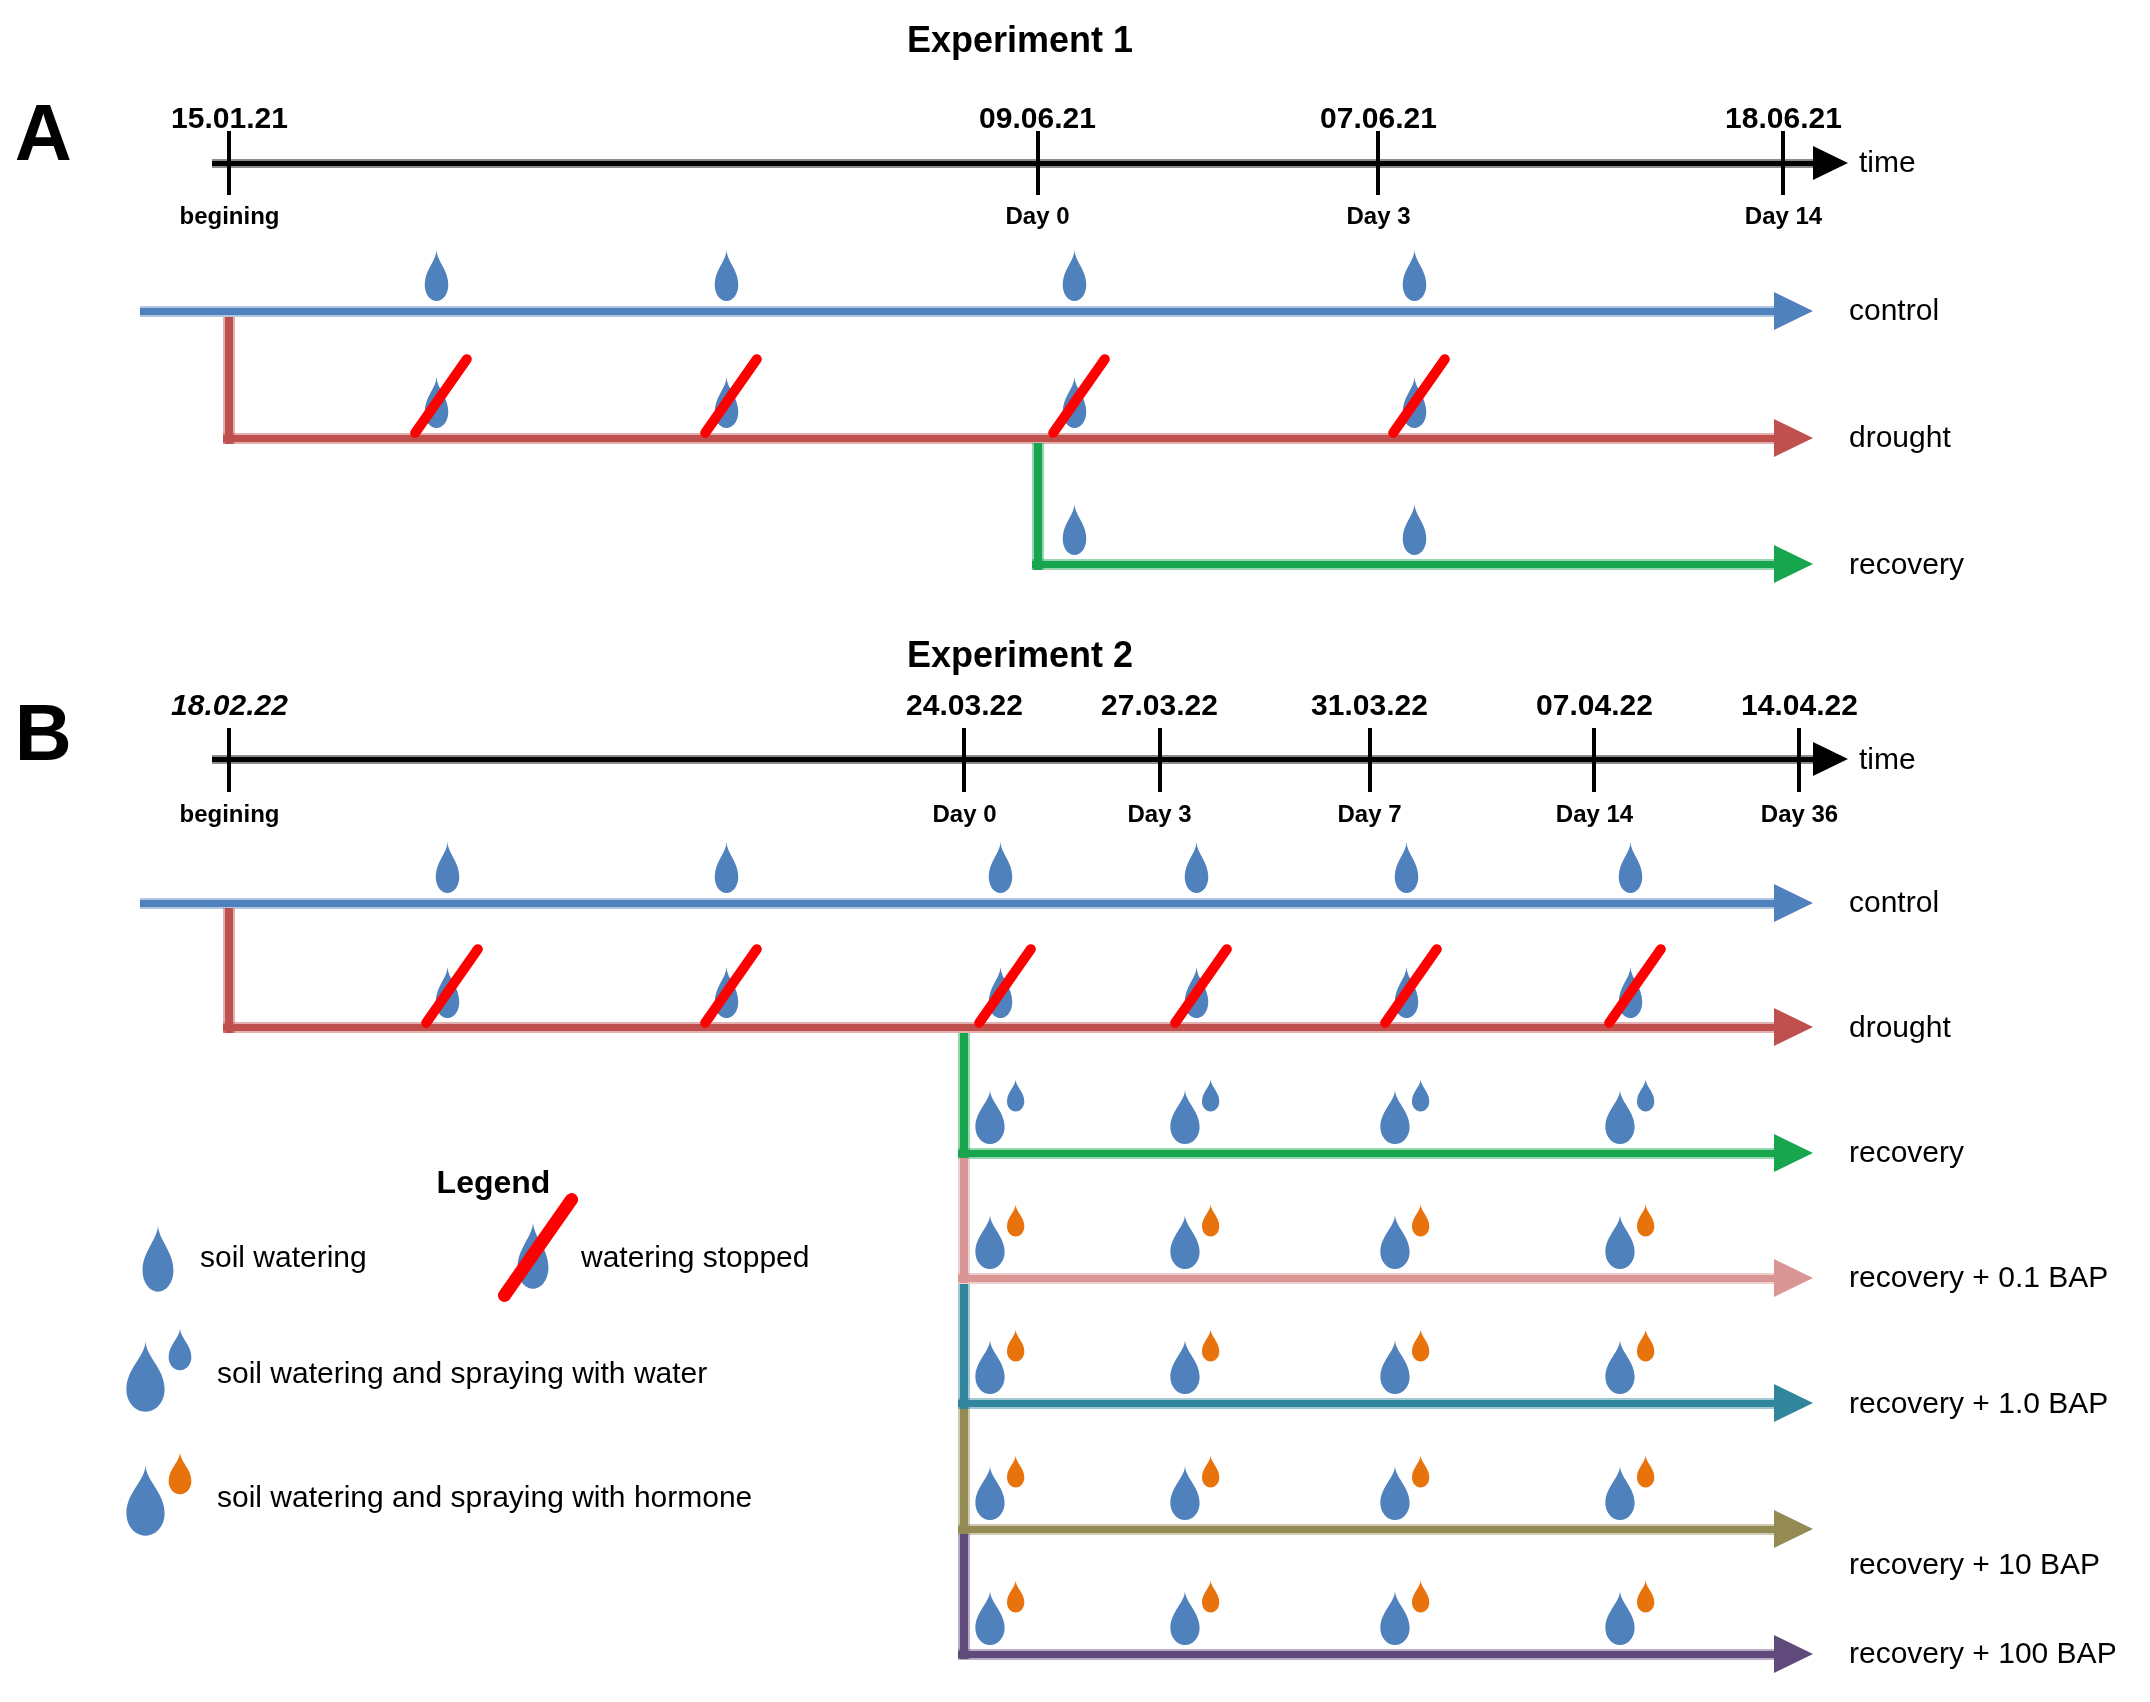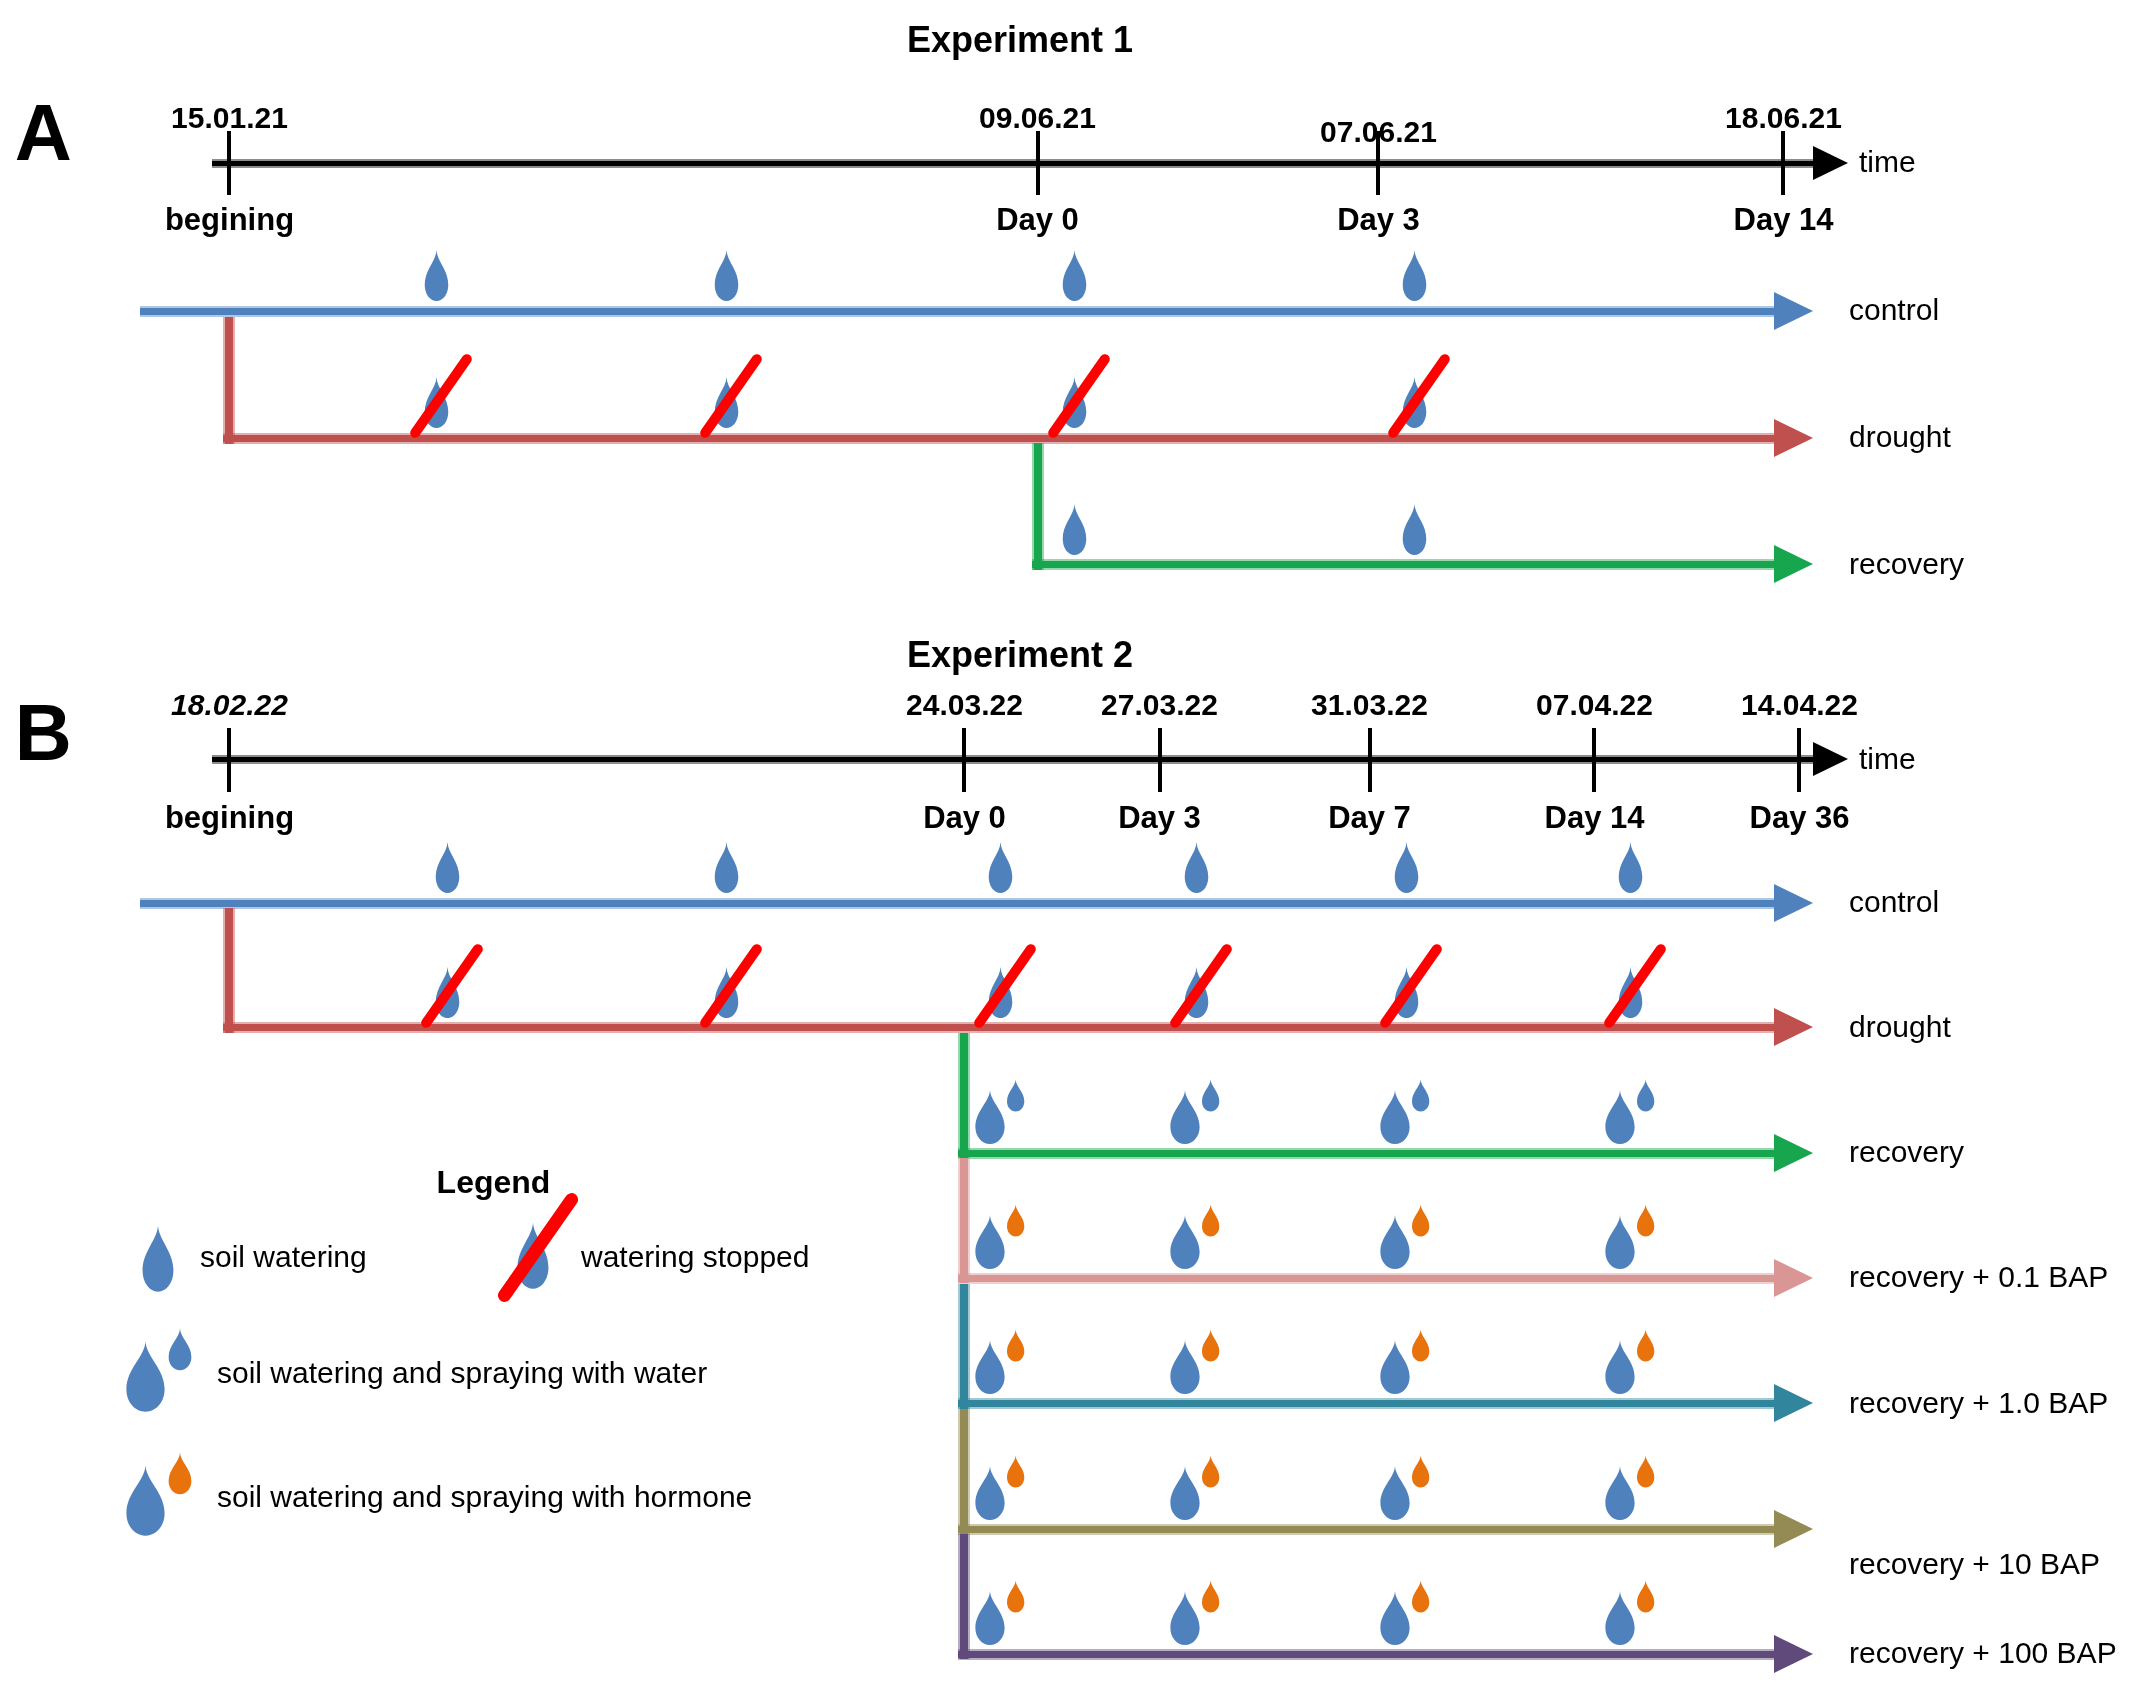--- a/index.html
+++ b/index.html
@@ -25,42 +25,42 @@
   #p0-letter{left:14.7px;top:93px;}
   #p1-letter{left:14.7px;top:693px;}
   #p0-title{left:720px;top:18.7px;}
   #p1-title{left:720px;top:634px;}
   .legend-title{
     position:absolute;left:360px;top:1164px;
     width:267px;text-align:center;
     font-size:32px;font-weight:700;
   }
   .date-label{font-size:30px;font-weight:700;text-align:center;}
-  .day-label{font-size:31px;font-weight:700;text-align:center;}
+  .day-label{font-size:24px;font-weight:700;text-align:center;}
   .row-label,.time-label,.legend-text{font-size:30px;font-weight:400;white-space:nowrap;}
 </style>
 </head>
 <body>
 
 <div id="figure">
   <section class="abs">
     <div class="panel-letter" id="p0-letter">A</div>
     <div class="panel-title" id="p0-title">Experiment 1</div>
     <div id="p0-dyn">
         <div style="position: absolute; left: 212px; top: 159px; width: 1601px; height: 9.3px; background: linear-gradient(rgba(0, 0, 0, 0.45) 0px, rgba(0, 0, 0, 0.45) 18%, rgb(0, 0, 0) 18%, rgb(0, 0, 0) 82%, rgba(0, 0, 0, 0.45) 82%, rgba(0, 0, 0, 0.45) 100%);"></div>
         <div style="position: absolute; left: 1813px; top: 146px; width: 0px; height: 0px; border-top: 17.3px solid transparent; border-bottom: 17.3px solid transparent; border-left: 35px solid rgb(0, 0, 0);"></div>
         <div class="time-label" style="position: absolute; left: 1859px; top: 145px;">time</div>
         <div style="position: absolute; left: 227px; top: 131px; width: 4px; height: 64px; background: rgb(0, 0, 0);"></div>
         <div class="date-label" style="position: absolute; left: 116px; top: 101px; width: 227px;">15.01.21</div>
         <div class="day-label" style="position: absolute; left: 116px; top: 202px; width: 227px;">begining</div>
         <div style="position: absolute; left: 1036px; top: 131px; width: 4px; height: 64px; background: rgb(0, 0, 0);"></div>
         <div class="date-label" style="position: absolute; left: 924px; top: 101px; width: 227px;">09.06.21</div>
         <div class="day-label" style="position: absolute; left: 924px; top: 202px; width: 227px;">Day 0</div>
         <div style="position: absolute; left: 1376px; top: 131px; width: 4px; height: 64px; background: rgb(0, 0, 0);"></div>
-        <div class="date-label" style="position: absolute; left: 1265px; top: 101px; width: 227px; margin-top: 14px;">07.06.21</div>
+        <div class="date-label" style="position: absolute; left: 1265px; top: 101px; width: 227px;">07.06.21</div>
         <div class="day-label" style="position: absolute; left: 1265px; top: 202px; width: 227px;">Day 3</div>
         <div style="position: absolute; left: 1781px; top: 131px; width: 4px; height: 64px; background: rgb(0, 0, 0);"></div>
         <div class="date-label" style="position: absolute; left: 1670px; top: 101px; width: 227px;">18.06.21</div>
         <div class="day-label" style="position: absolute; left: 1670px; top: 202px; width: 227px;">Day 14</div>
         <div style="position: absolute; left: 140px; top: 306px; width: 1634px; height: 10.7px; background: linear-gradient(rgba(79, 129, 189, 0.45) 0px, rgba(79, 129, 189, 0.45) 18%, rgb(79, 129, 189) 18%, rgb(79, 129, 189) 82%, rgba(79, 129, 189, 0.45) 82%, rgba(79, 129, 189, 0.45) 100%);"></div>
         <div style="position: absolute; left: 1774px; top: 292px; width: 0px; height: 0px; border-top: 19.3px solid transparent; border-bottom: 19.3px solid transparent; border-left: 39px solid rgb(79, 129, 189);"></div>
         <div class="row-label" style="position: absolute; left: 1849px; top: 293px;">control</div>
         <div style="position: absolute; left: 422px; top: 249px; width: 29px; height: 53px;"><svg width="29" height="53" viewBox="0 0 32 56" preserveAspectRatio="none">
             <path d="M16 1 C15.5 13 3 22 3 38 C3 47.5 8.8 55 16 55 C23.2 55 29 47.5 29 38 C29 22 16.5 13 16 1 Z" fill="#4F81BD"></path>
           </svg></div>

